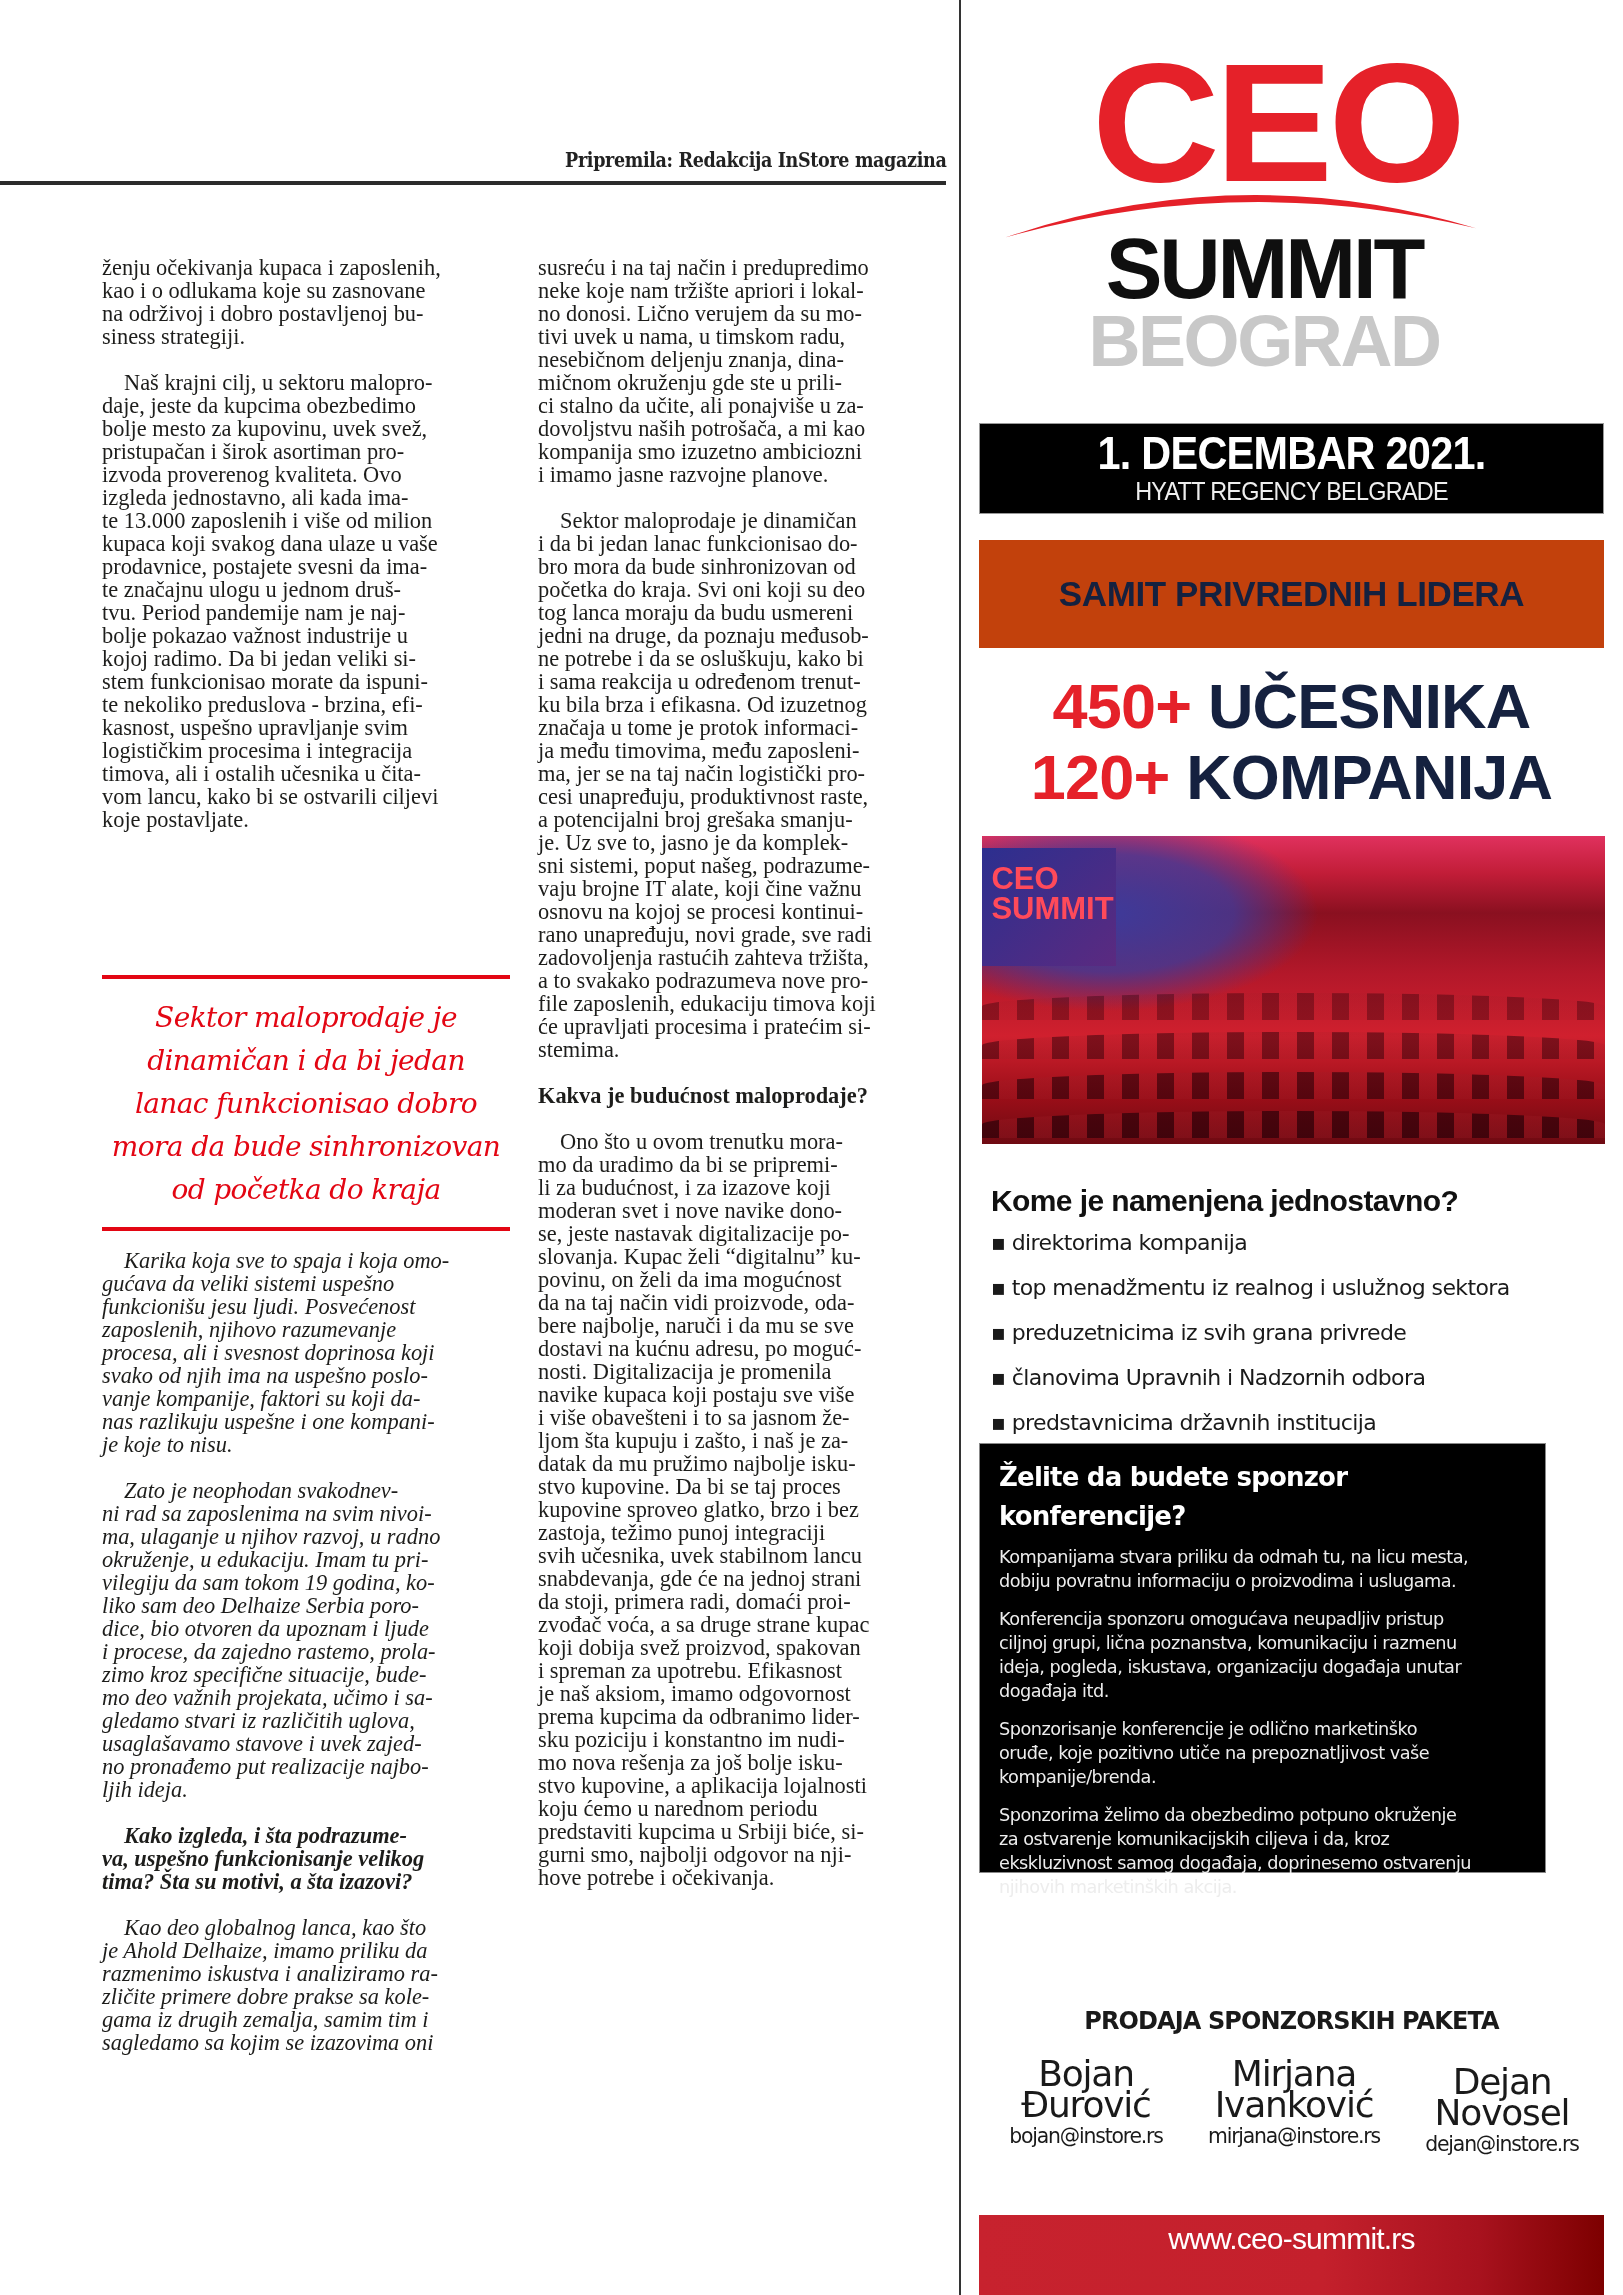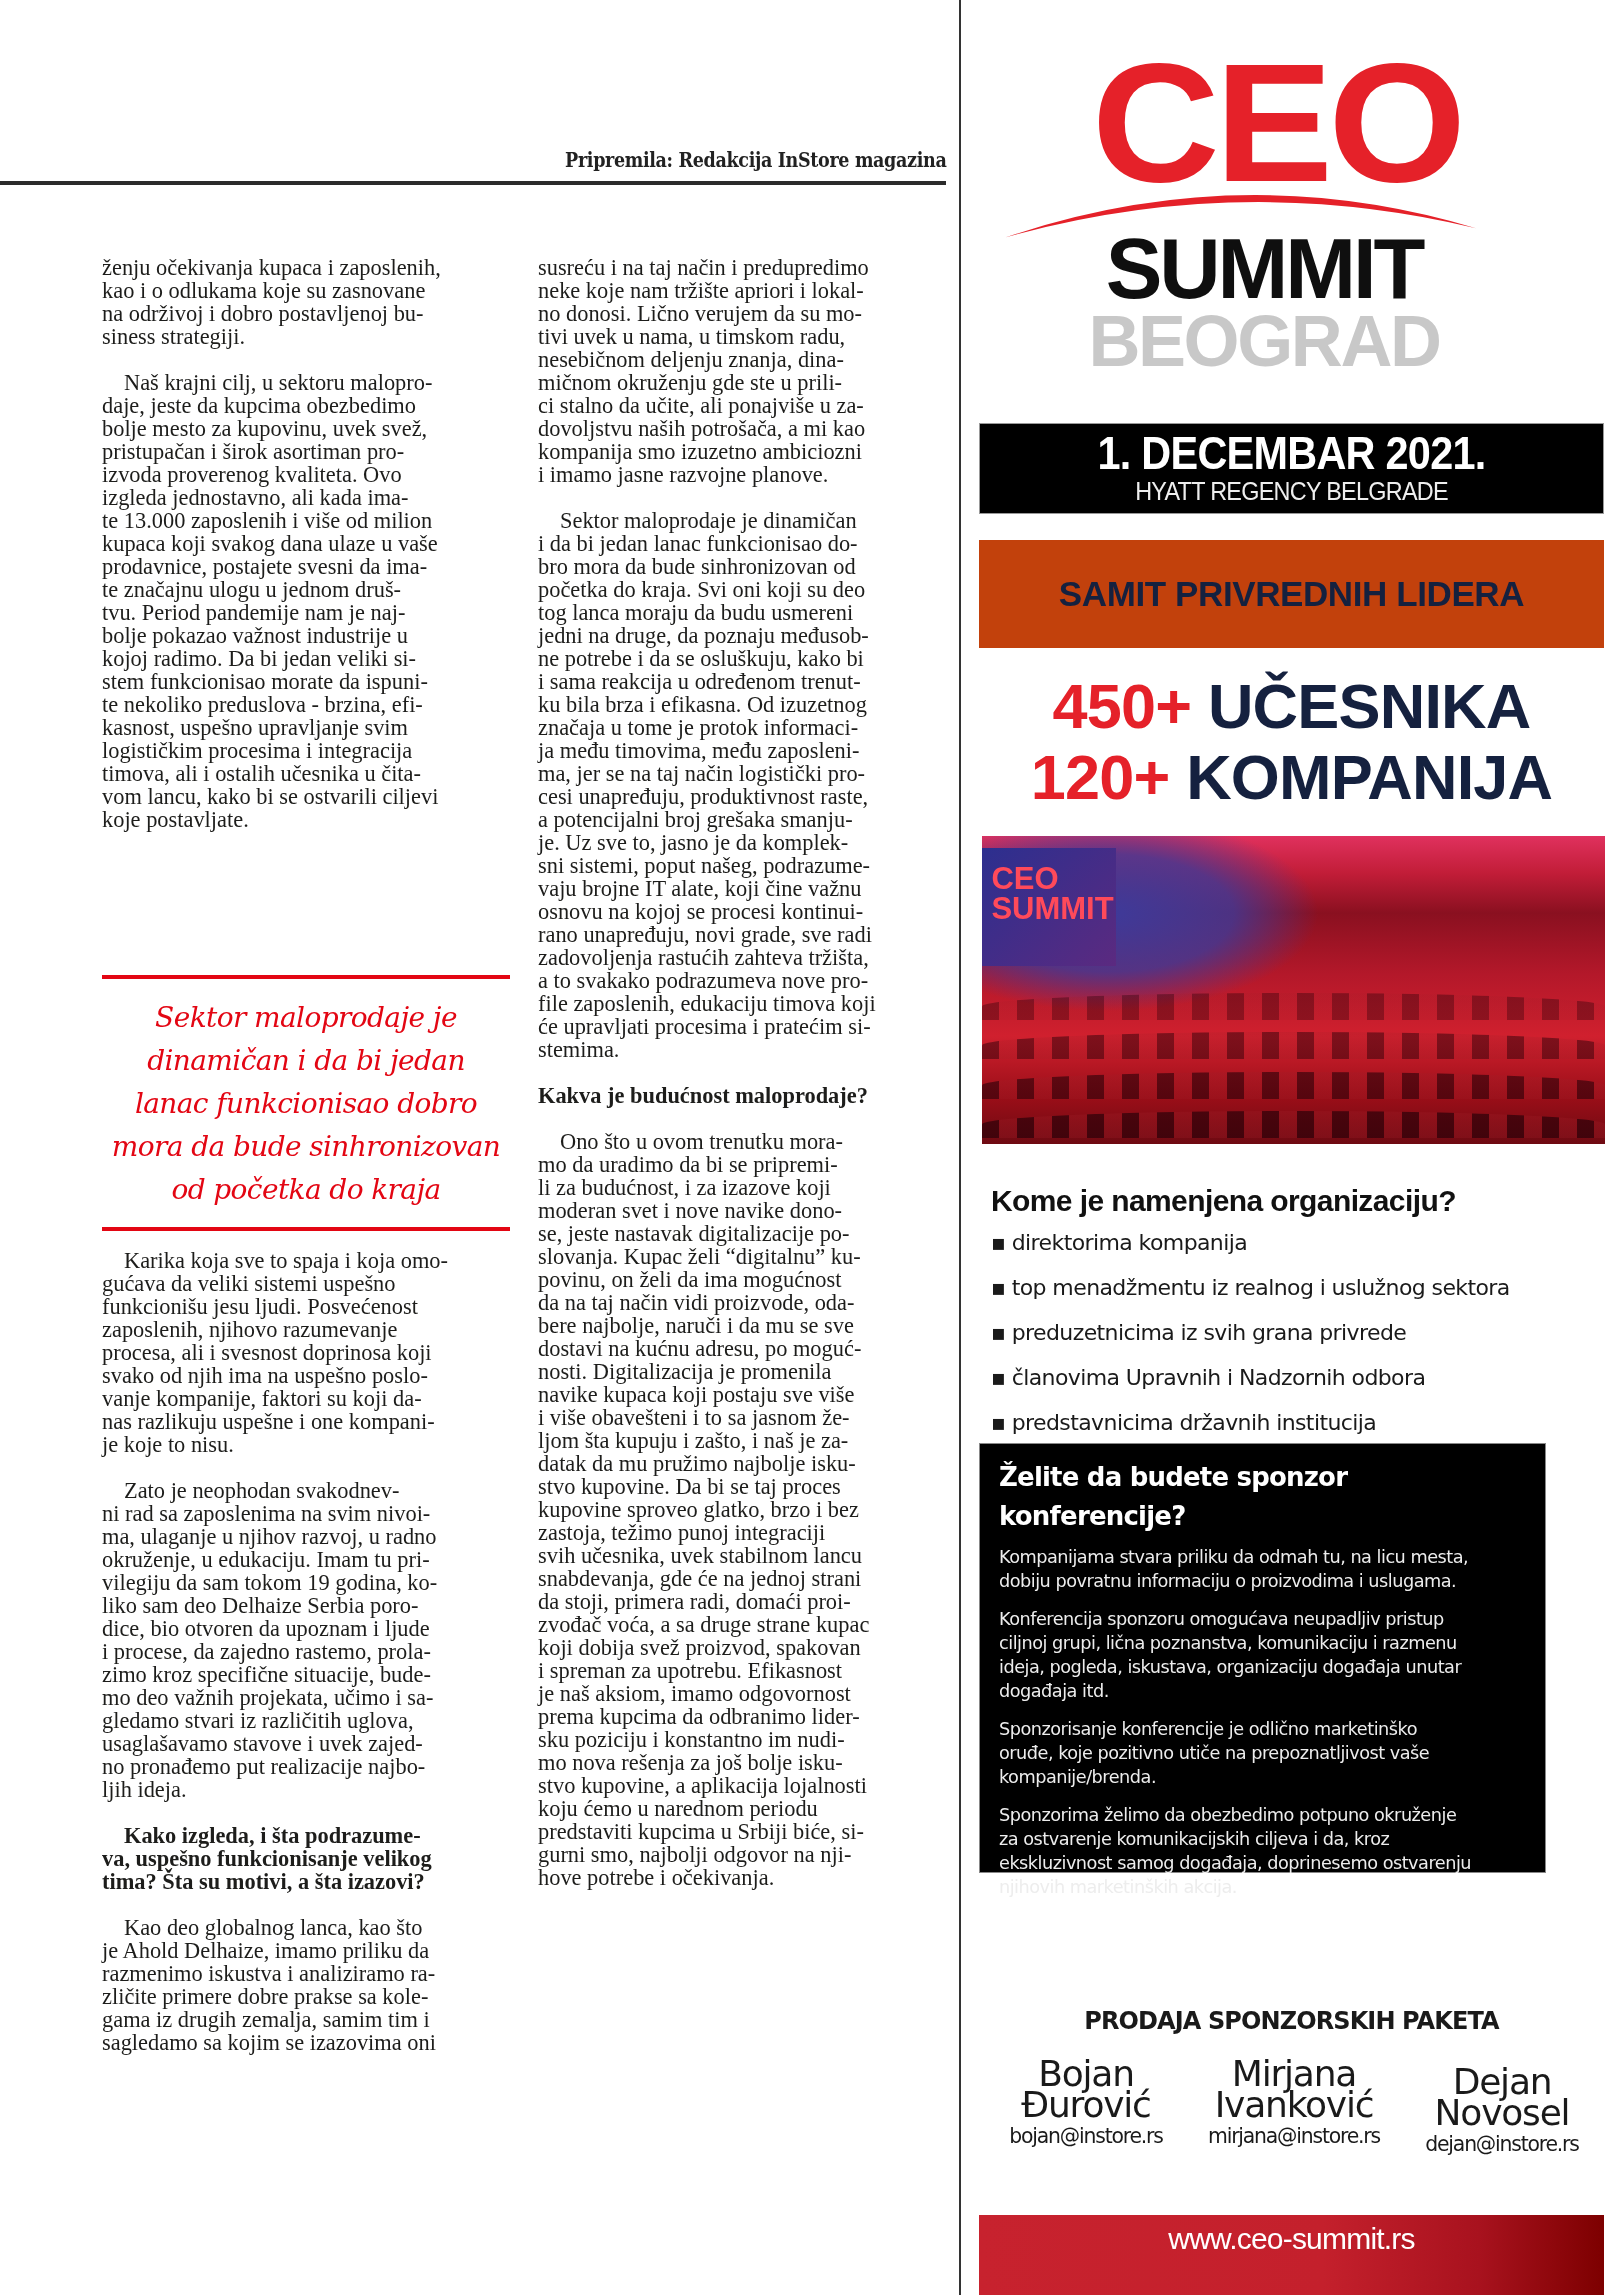--- a/index.html
+++ b/index.html
@@ -19,21 +19,21 @@
   .col p.gap { margin-top:23px; }
   .col p.sub { font-weight:bold; }
   #col1 { left:102px; top:256px; }
   #col2 { left:538px; top:256px; }
 
   #pq-top { left:102px; top:975px; width:408px; height:3.9px; background:#e30613; }
   #pq-bottom { left:102px; top:1227px; width:408px; height:3.9px; background:#e30613; }
   #pullquote { left:102px; top:996px; width:408px; text-align:center; color:#e30613;
                font-family:"DejaVu Serif", serif; font-style:italic; font-size:28px; line-height:43px;
                white-space:pre-line; letter-spacing:-0.6px; }
-  #col1b { left:102px; top:1249px; }
+  #col1b { left:102px; top:1249px;font-style:italic; }
 
   
   #ad { left:961px; top:0; width:662px; height:2295px; }
   #logo-ceo { left:1041px; top:44px; width:471px; text-align:center; color:#e52129;
               font-family:"Liberation Sans", sans-serif; font-weight:bold; font-size:169px; line-height:157px;
               letter-spacing:-4.7px; transform:scaleX(1.05); }
   #logo-arc { left:1005px; top:181px; width:471px; height:63px; }
   #logo-summit { left:1044px; top:229px; width:440px; text-align:center; font-family:"Liberation Sans", sans-serif;
                  font-weight:bold; font-size:85px; line-height:79px; color:#0f0f0f; letter-spacing:-3.1px; }
   #logo-beograd { left:1044px; top:306px; width:440px; text-align:center; font-family:"Liberation Sans", sans-serif;
@@ -250,21 +250,21 @@
 <div class="abs" id="photo">
   <div class="scr"></div>
   <div class="scrtxt" style="white-space:pre-line">CEO
 SUMMIT</div>
   <div class="row" style="top:157px;opacity:.5"></div>
   <div class="row" style="top:196px;opacity:.65"></div>
   <div class="row" style="top:236px;opacity:.8"></div>
   <div class="row" style="top:275px;opacity:.9"></div>
 </div>
 
-<div class="abs" id="who-title">Kome je namenjena organizaciju?</div>
+<div class="abs" id="who-title">Kome je namenjena jednostavno?</div>
 <ul class="abs" id="who-list">
   <li>direktorima kompanija</li>
   <li>top menadžmentu iz realnog i uslužnog sektora</li>
   <li>preduzetnicima iz svih grana privrede</li>
   <li>članovima Upravnih i Nadzornih odbora</li>
   <li>predstavnicima državnih institucija</li>
   <li>diplomatskom korpusu</li>
 </ul>
 
 <div class="abs" id="sponsor-box">

